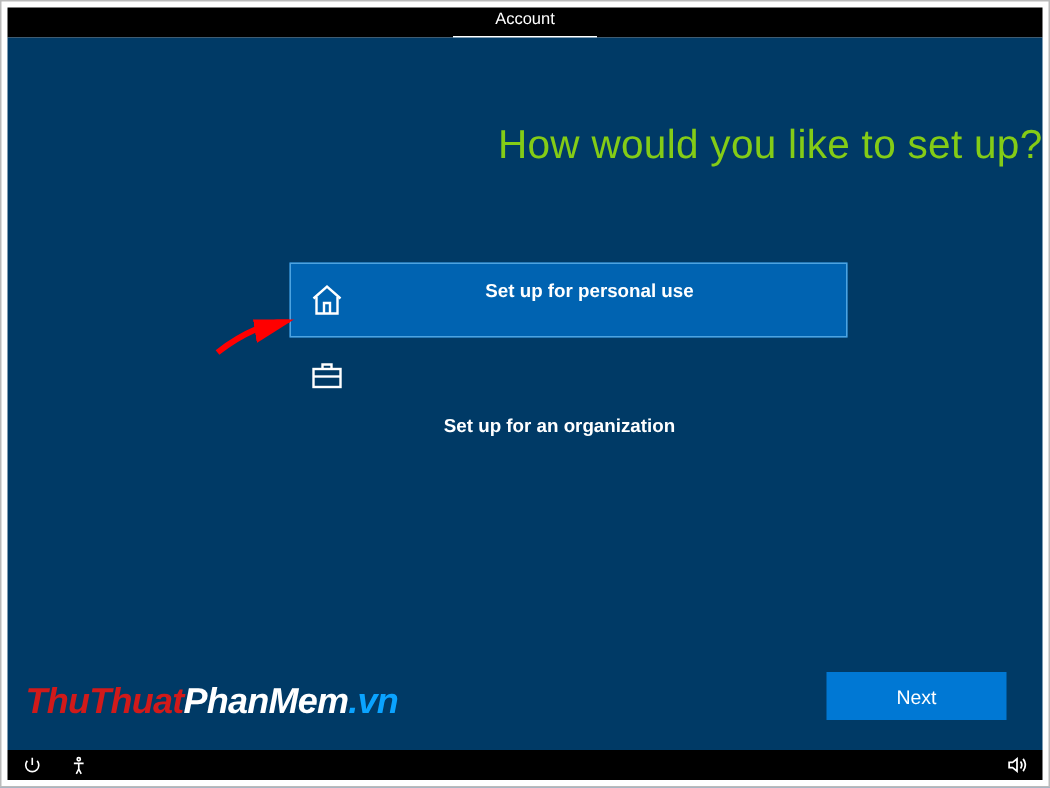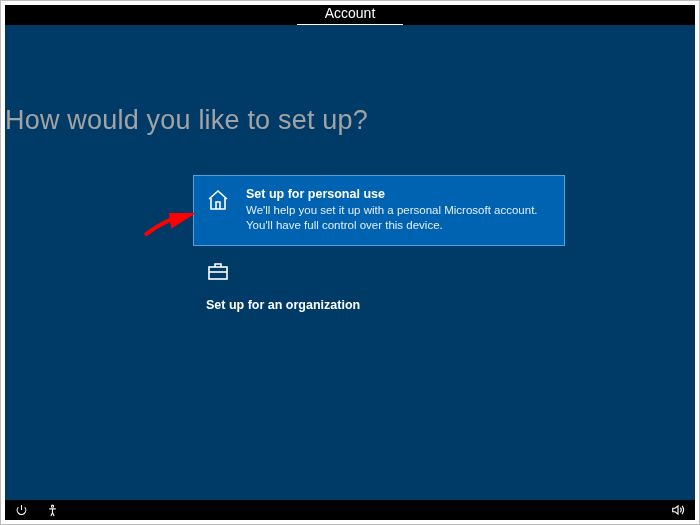--- a/index.html
+++ b/index.html
@@ -10,57 +10,57 @@
     border: 1px solid #bbb;
     position: relative;
   }
   .black-bar-top {
     position: absolute; left: 4px; right: 4px; top: 4px; height: 20px;
     background: #000;
     display: flex; justify-content: center; align-items: center;
   }
   .tab-area { display: flex; align-items: center; height: 100%; }
   .tab-label {
-    color: #fff; font-size: 14px; font-weight: 400;
+    color: #fff; font-size: 11px; font-weight: 400;
     padding: 0 28px 2px 28px;
     border-bottom: 2px solid #fff;
     line-height: 18px;
   }
   .main-panel {
     position: absolute; left: 4px; right: 4px; top: 24px; bottom: 24px;
     background: #003a66;
     color: #fff;
   }
   .black-bar-bottom {
     position: absolute; left: 4px; right: 4px; bottom: 4px; height: 20px;
     background: #000;
     display: flex; align-items: center; justify-content: space-between;
     padding: 0 10px;
   }
   .bottom-left { display: flex; gap: 18px; align-items: center; }
   .bottom-left svg, .bottom-right svg { display: block; }
   .heading {
     position: absolute; top: 56px; left: 0; right: 0;
-    text-align: left;
+    text-align: right;
     font-size: 27px; font-weight: 300;
-    color: #a3a3a3;
+    color: #84cc16;
     letter-spacing: 0.2px;
-    margin-top: 24px;
   }
   .options {
     position: absolute;
     top: 150px;
     left: 188px;
     width: 372px;
   }
   .option {
     display: flex;
     padding: 10px 24px 12px 12px;
     gap: 14px;
     cursor: pointer;
+    text-align: center;
   }
   .option.selected {
     background: #0063b1;
     border: 1px solid #4da3e0;
   }
   .option:not(.selected) { border: 1px solid transparent; flex-direction: column; }
   .opt-icon { flex: 0 0 26px; display: flex; align-items: flex-start; padding-top: 2px; }
   .opt-text { flex: 1; }
   .opt-title { font-size: 12.5px; font-weight: 600; line-height: 17px; }
   .opt-desc  { font-size: 11.5px; font-weight: 400; line-height: 15px; color: #e4eef7; }
@@ -111,40 +111,43 @@
       <div class="option selected">
         <div class="opt-icon">
           <svg width="24" height="24" viewBox="0 0 24 24" fill="none" stroke="#fff" stroke-width="1.6">
             <path d="M3 11 L12 3 L21 11"></path>
             <path d="M5 10 V21 H19 V10"></path>
             <path d="M10 21 V14 H14 V21"></path>
           </svg>
         </div>
         <div class="opt-text">
           <div class="opt-title">Set up for personal use</div>
-          <div class="opt-desc">We'll help you set it up with a personal Microsoft account. You'll have full control over this device.</div>
         </div>
       </div>
 
       <div class="option">
         <div class="opt-icon">
           <svg width="24" height="24" viewBox="0 0 24 24" fill="none" stroke="#fff" stroke-width="1.6">
             <rect x="3" y="8" width="18" height="12"></rect>
             <path d="M3 13 H21"></path>
             <path d="M9 8 V5 H15 V8"></path>
           </svg>
         </div>
         <div class="opt-text">
           <div class="opt-title">Set up for an organization</div>
         </div>
       </div>
 
     </div>
 
+    <button class="next-btn">Next</button>
 
+    <div class="watermark">
+      <span class="w1">ThuThuat</span><span class="w2">PhanMem</span><span class="w3">.vn</span>
+    </div>
 
     <svg class="arrow-annotation" width="56" height="28">
       <defs>
         <marker id="ah" markerWidth="8" markerHeight="8" refX="6" refY="3" orient="auto">
           <path d="M0,0 L7,3 L0,6 Z" fill="#ff0000"></path>
         </marker>
       </defs>
       <path d="M2,22 Q25,4 50,0" stroke="#ff0000" stroke-width="4" fill="none" marker-end="url(#ah)"></path>
     </svg>
   </div>

